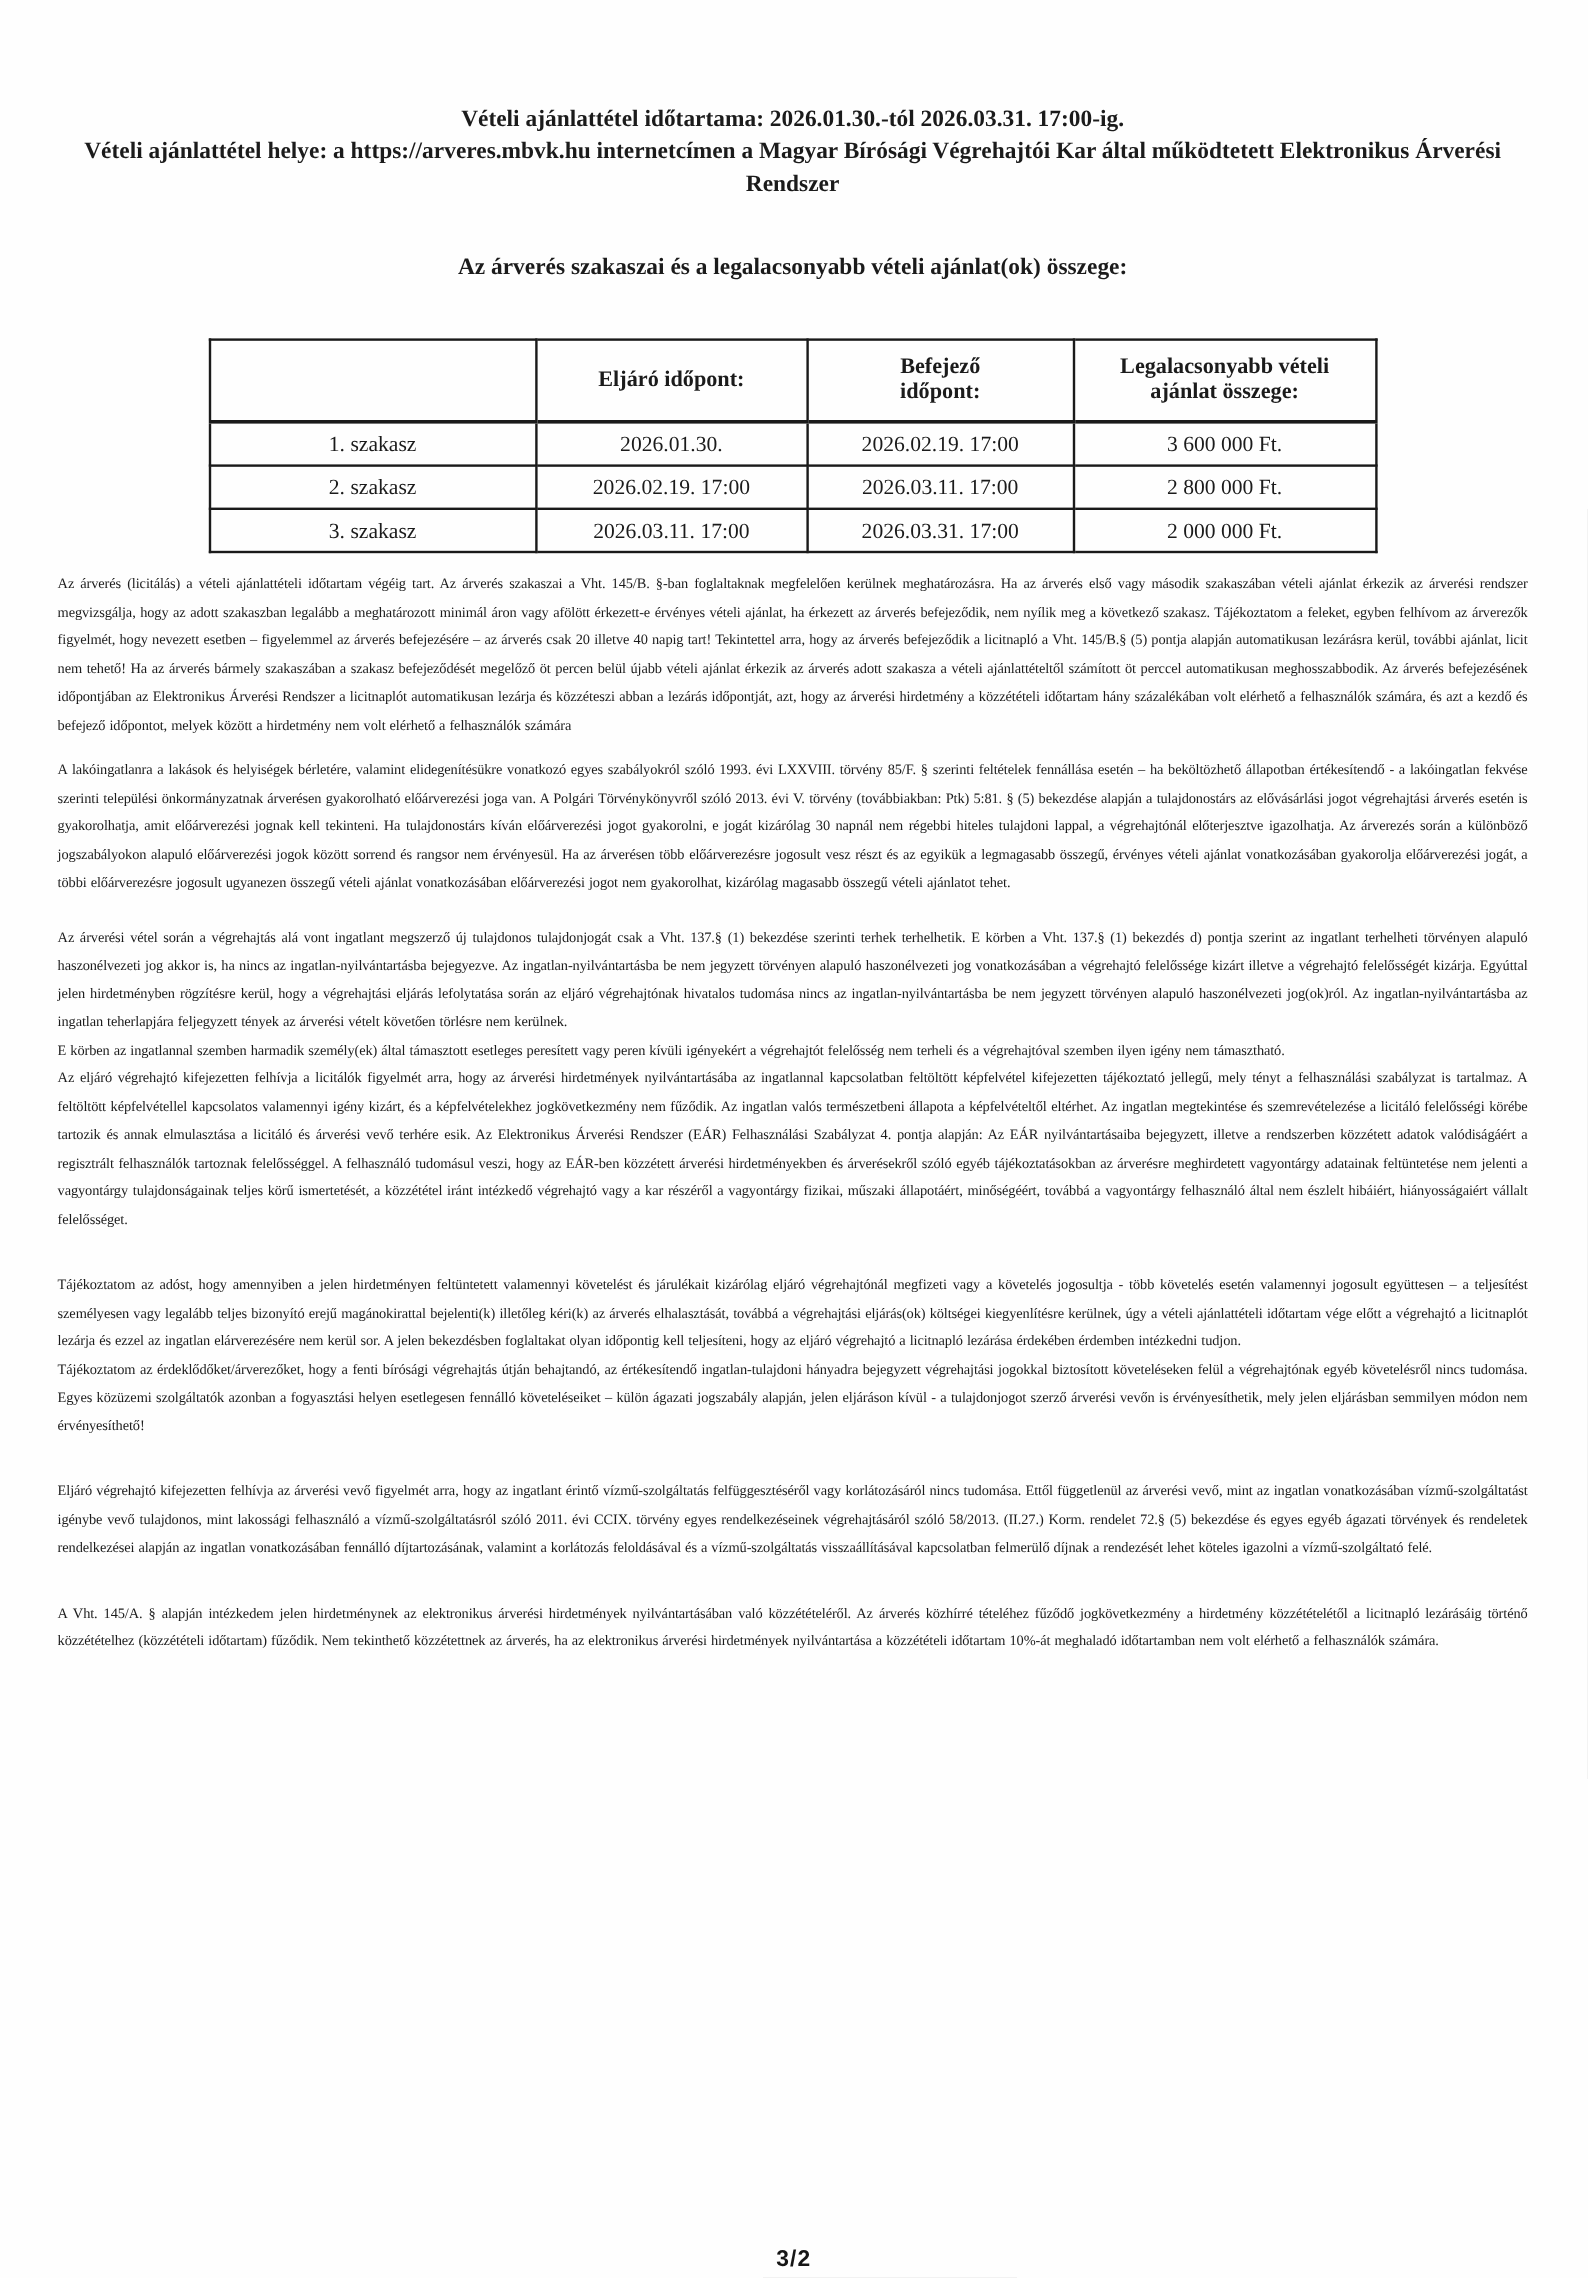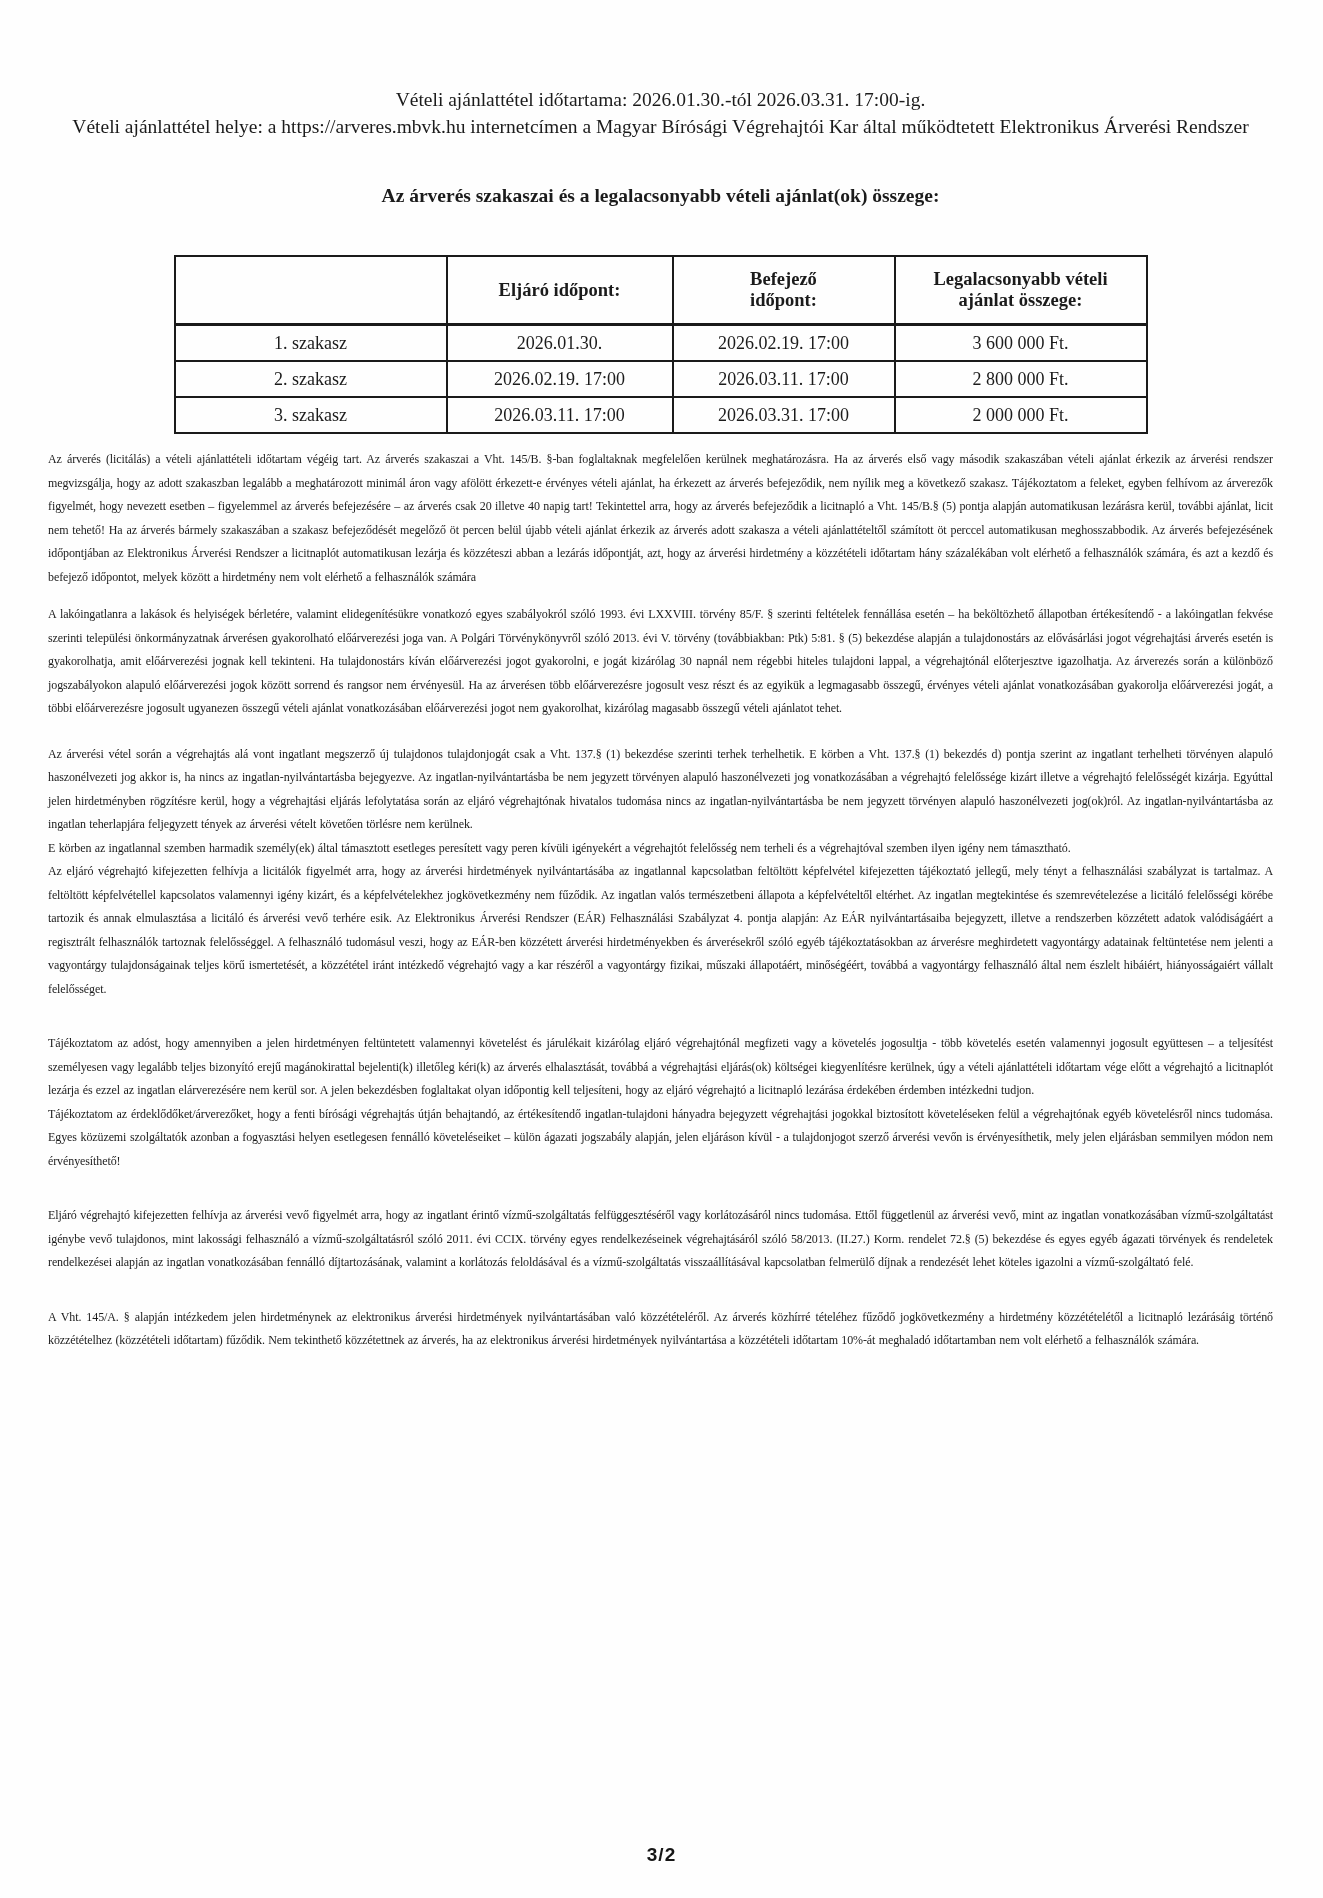--- a/index.html
+++ b/index.html
@@ -8,21 +8,21 @@
     width: 1323px;
     height: 1898px;
     margin: 0 auto;
     background: #fefefe;
     color: #1b1b1b;
     font-family: "Liberation Serif", "DejaVu Serif", serif;
     box-sizing: border-box;
     padding: 86px 50px 0 48px;
     overflow: hidden;
   }
-  .doc-header { text-align: center; font-weight: normal; font-size: 19.5px; line-height: 27px; }
+  .doc-header { text-align: center; font-weight: bold; font-size: 19.5px; line-height: 27px; }
   .doc-header p { margin: 0; }
   .section-title {
     text-align: center; font-weight: bold; font-size: 19.5px;
     margin: 42px 0 0 0; line-height: 27px;
   }
   table.stages {
     border-collapse: collapse;
     margin: 46px auto 0 auto;
     width: 972px;
     table-layout: fixed;
@@ -51,21 +51,21 @@
     font-size: 12px;
     line-height: 23.5px;
     letter-spacing: -0.1px;
     word-spacing: 0.5px;
   }
   .para.gap-sm { margin-top: 14px; }
   .para.gap-md { margin-top: 22px; }
   .para.gap-lg { margin-top: 31px; }
   .page-number {
     position: absolute;
-    bottom: 32px; left: 0; right: 0;
+    bottom: 4px; left: 0; right: 0;
     text-align: center;
     font-family: "Liberation Sans", "DejaVu Sans", sans-serif;
     font-weight: bold;
     font-size: 19px;
     letter-spacing: 1px;
     color: #161616;
   }
 </style>
 </head>
 <body>

